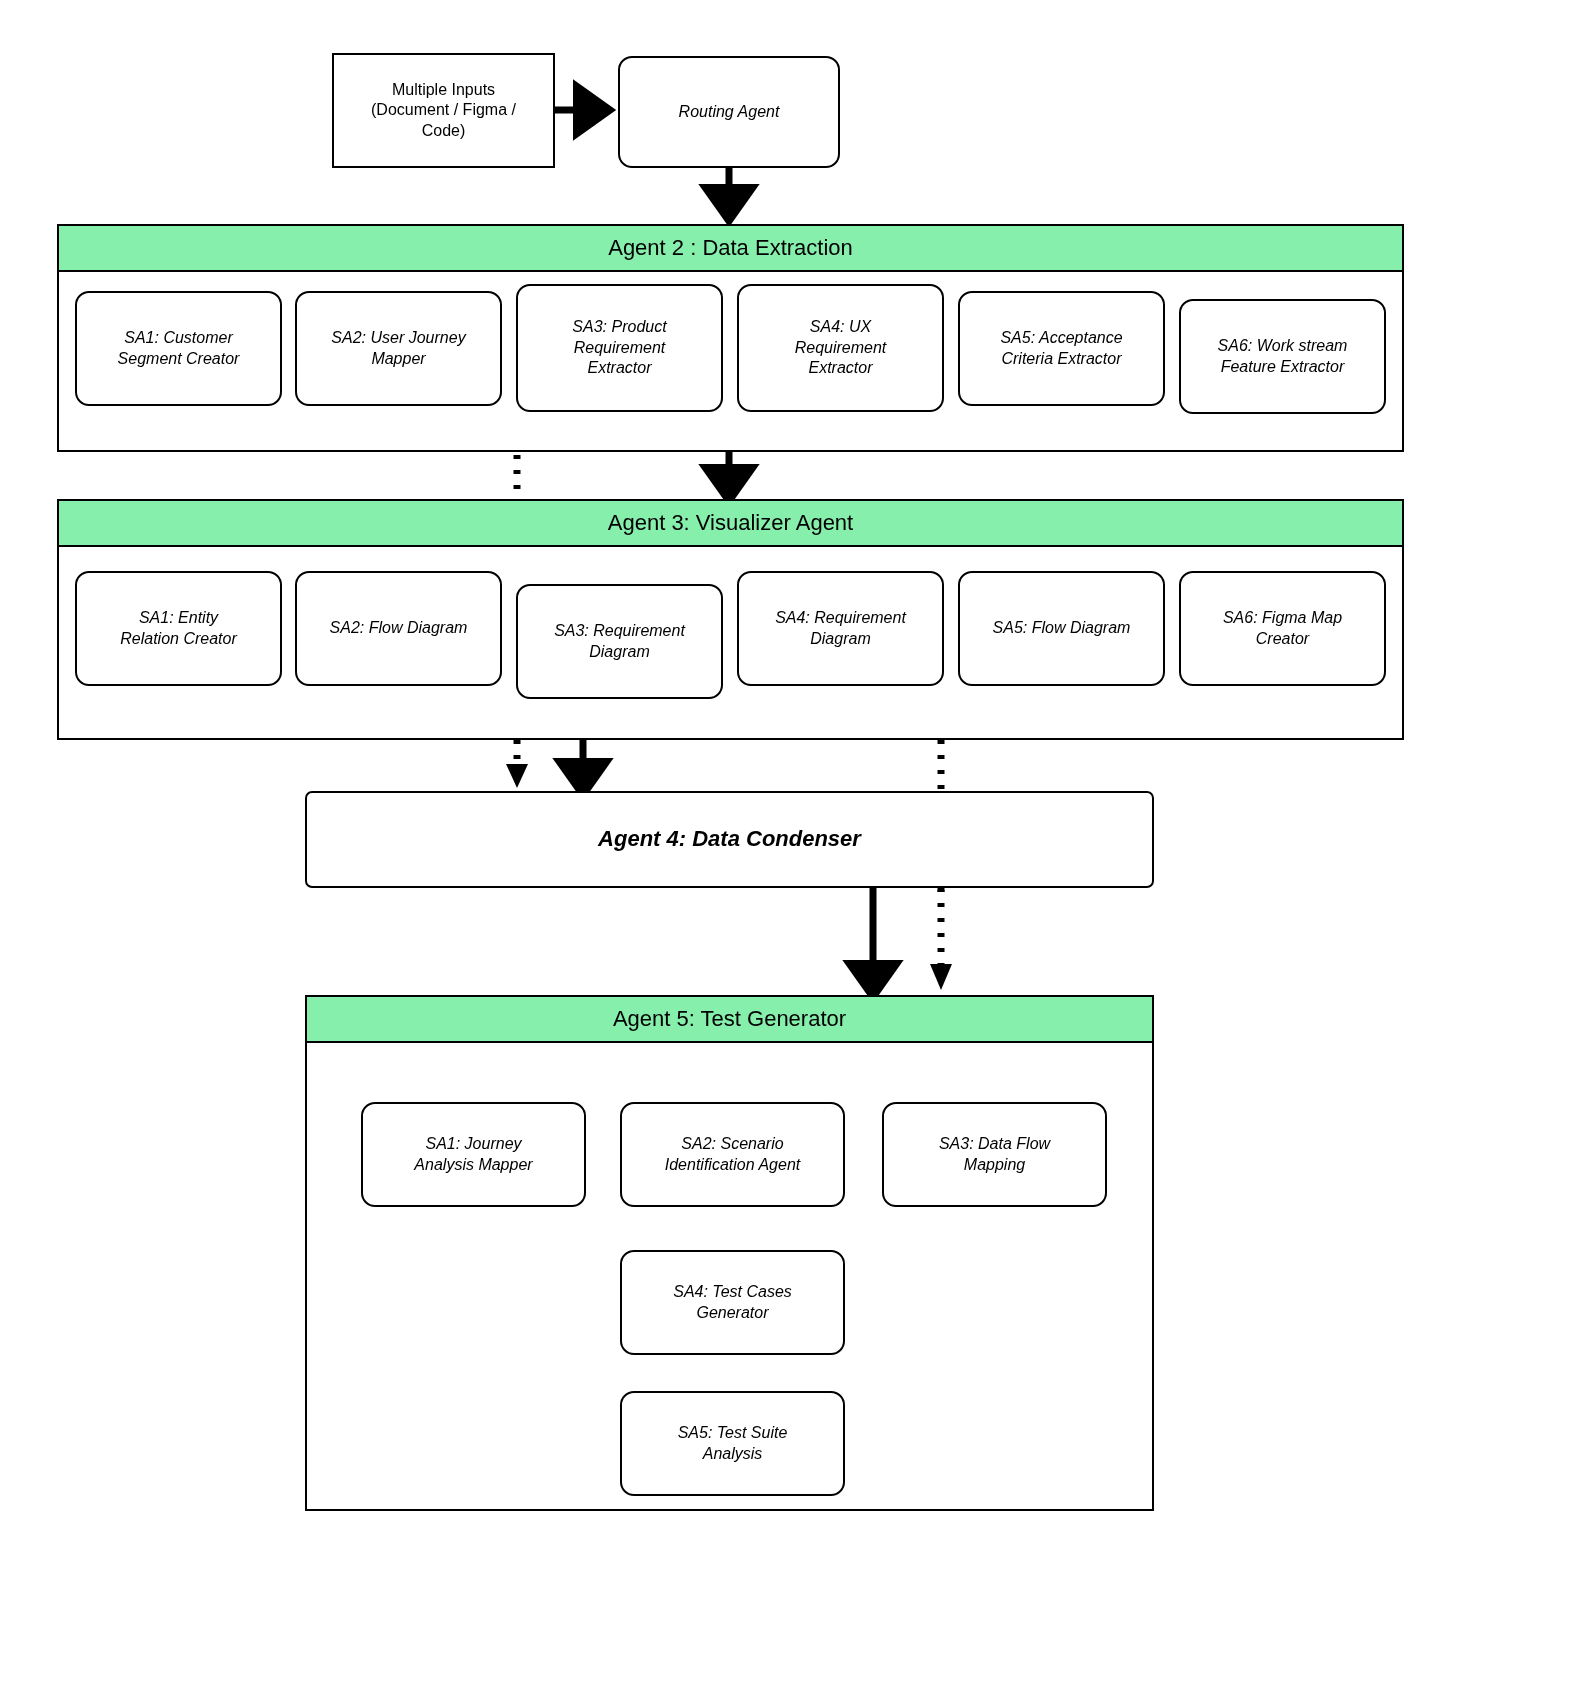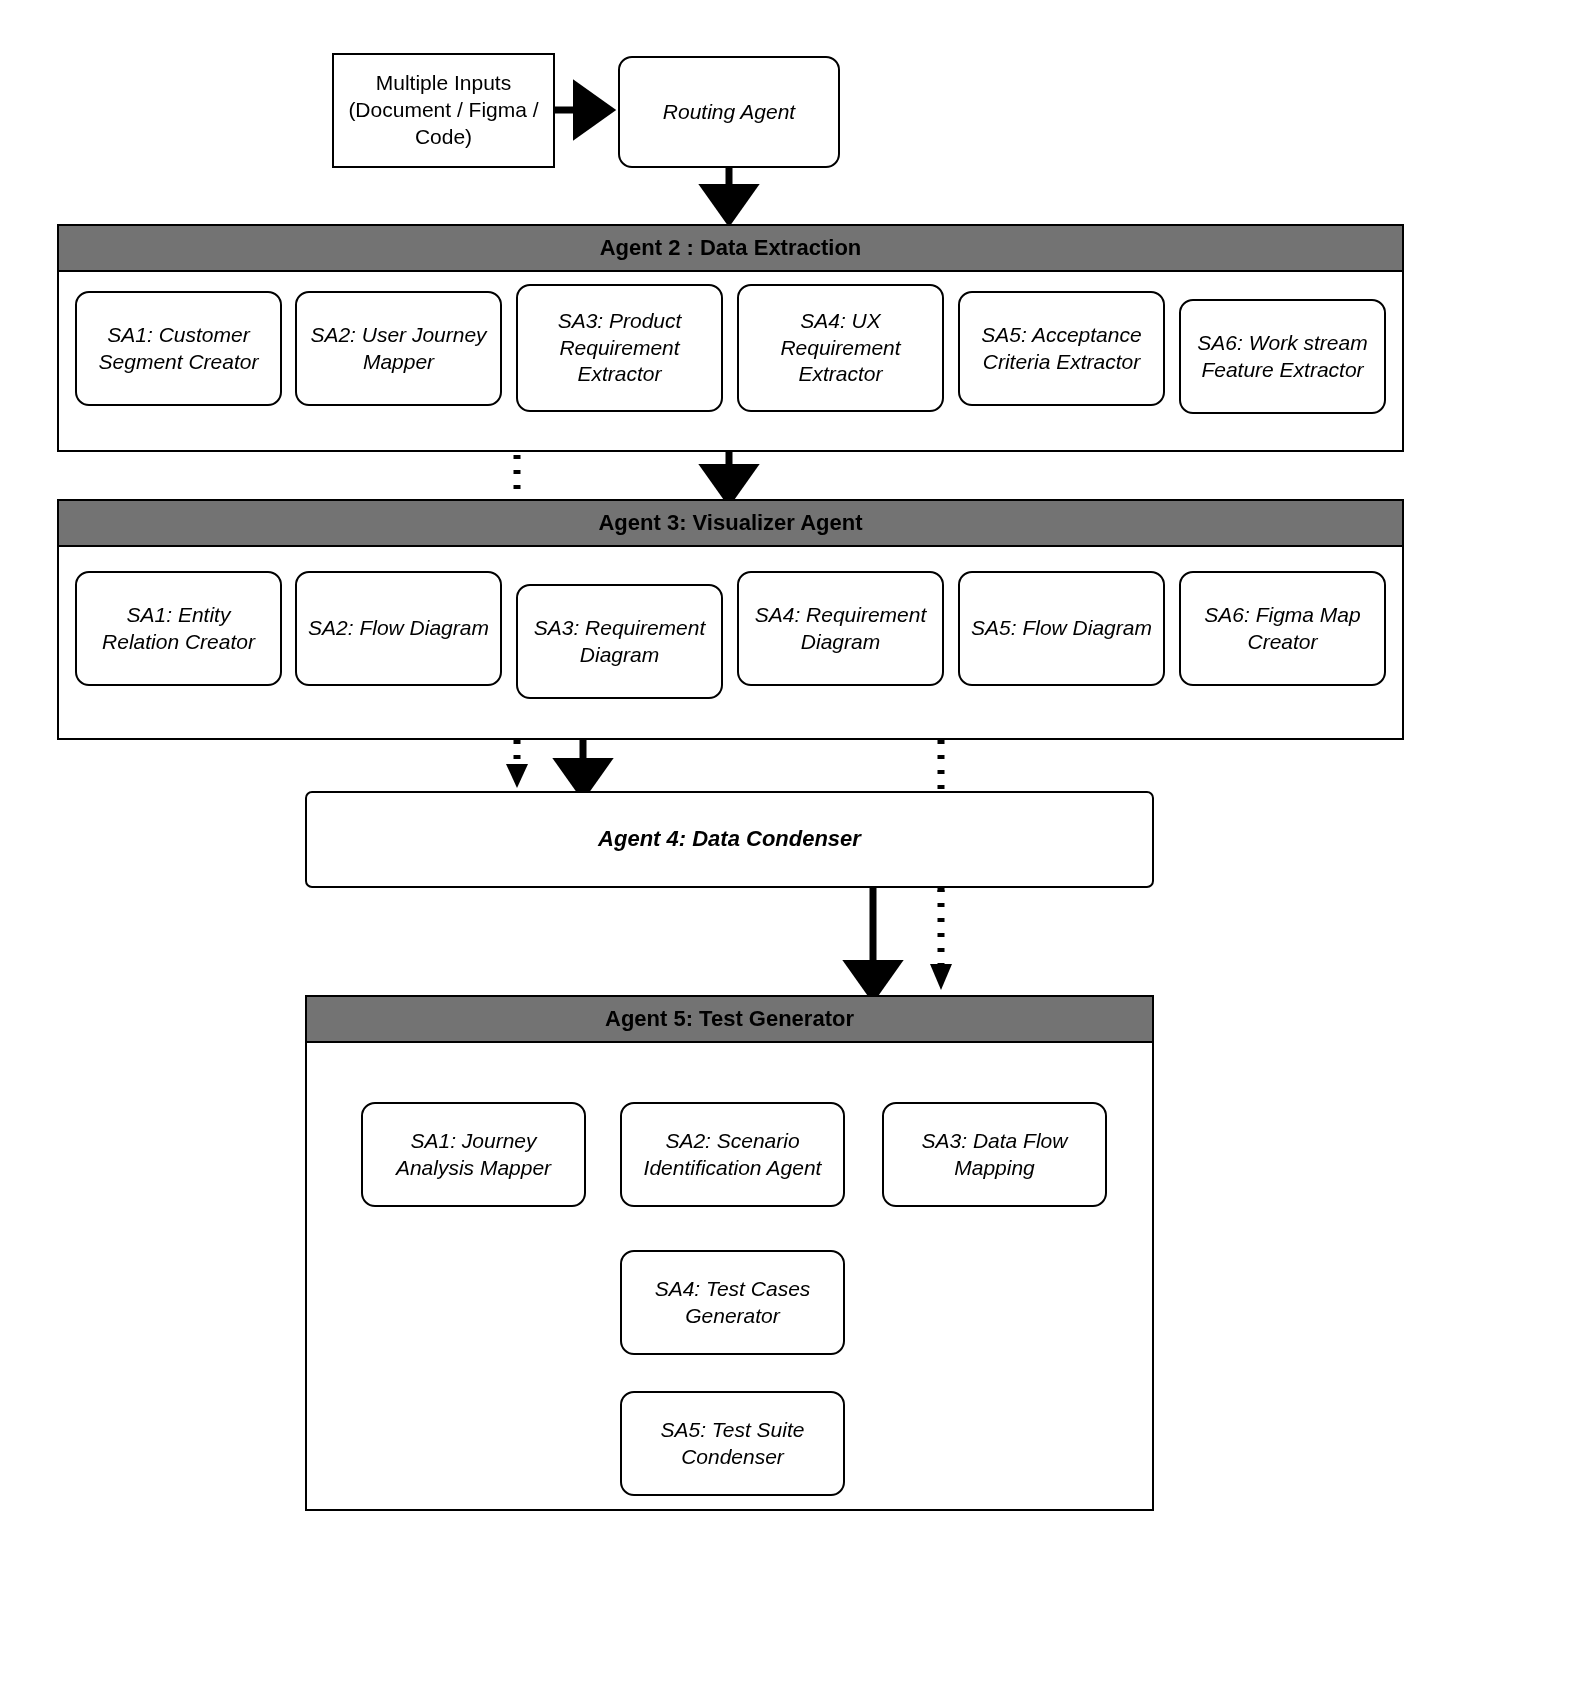--- a/index.html
+++ b/index.html
@@ -7,35 +7,35 @@
     width:1570px;height:1688px;position:relative;overflow:hidden;
     font-family:"Liberation Sans", sans-serif;
     color:#000000;
   }
   #stage{position:absolute;left:0;top:0;width:1570px;height:1688px;}
 
   .node{
     position:absolute;box-sizing:border-box;
     border:2px solid #000000;background:#ffffff;
     display:flex;align-items:center;justify-content:center;text-align:center;
-    font-size:21px;line-height:1.28;padding:4px 8px;
+    font-size:16px;line-height:1.28;padding:4px 8px;
   }
   .rounded{border-radius:14px;font-style:italic;}
   .sharp{border-radius:0;}
 
   .container{
     position:absolute;box-sizing:border-box;
     border:2px solid #000000;background:#ffffff;
   }
   .container .hdr{
     position:absolute;left:0;top:0;width:100%;
     display:flex;align-items:center;justify-content:center;
-    font-weight:bold;font-size:22px;
+    font-weight:normal;font-size:22px;
     border-bottom:2px solid #000000;box-sizing:border-box;
-    background:#737373;
+    background:#86efac;
   }
 
   svg.wires{position:absolute;left:0;top:0;width:1570px;height:1688px;pointer-events:none;}
   .solid{stroke:#000;fill:none;}
   .dotted{stroke:#000;fill:none;stroke-dasharray:4 11;stroke-linecap:butt;}
   .thin{stroke:#000;fill:none;stroke-width:2;}
 </style>
 </head>
 <body>
 
@@ -247,18 +247,18 @@
     <div class="node rounded" style="left:313px;top:253px;width:225px;height:105px;">
       <div>
         <div>SA4: Test Cases</div>
         <div>Generator</div>
       </div>
     </div>
 
     <div class="node rounded" style="left:313px;top:394px;width:225px;height:105px;">
       <div>
         <div>SA5: Test Suite</div>
-        <div>Condenser</div>
+        <div>Analysis</div>
       </div>
     </div>
   </div>
 
 </div>
 
 </body></html>

